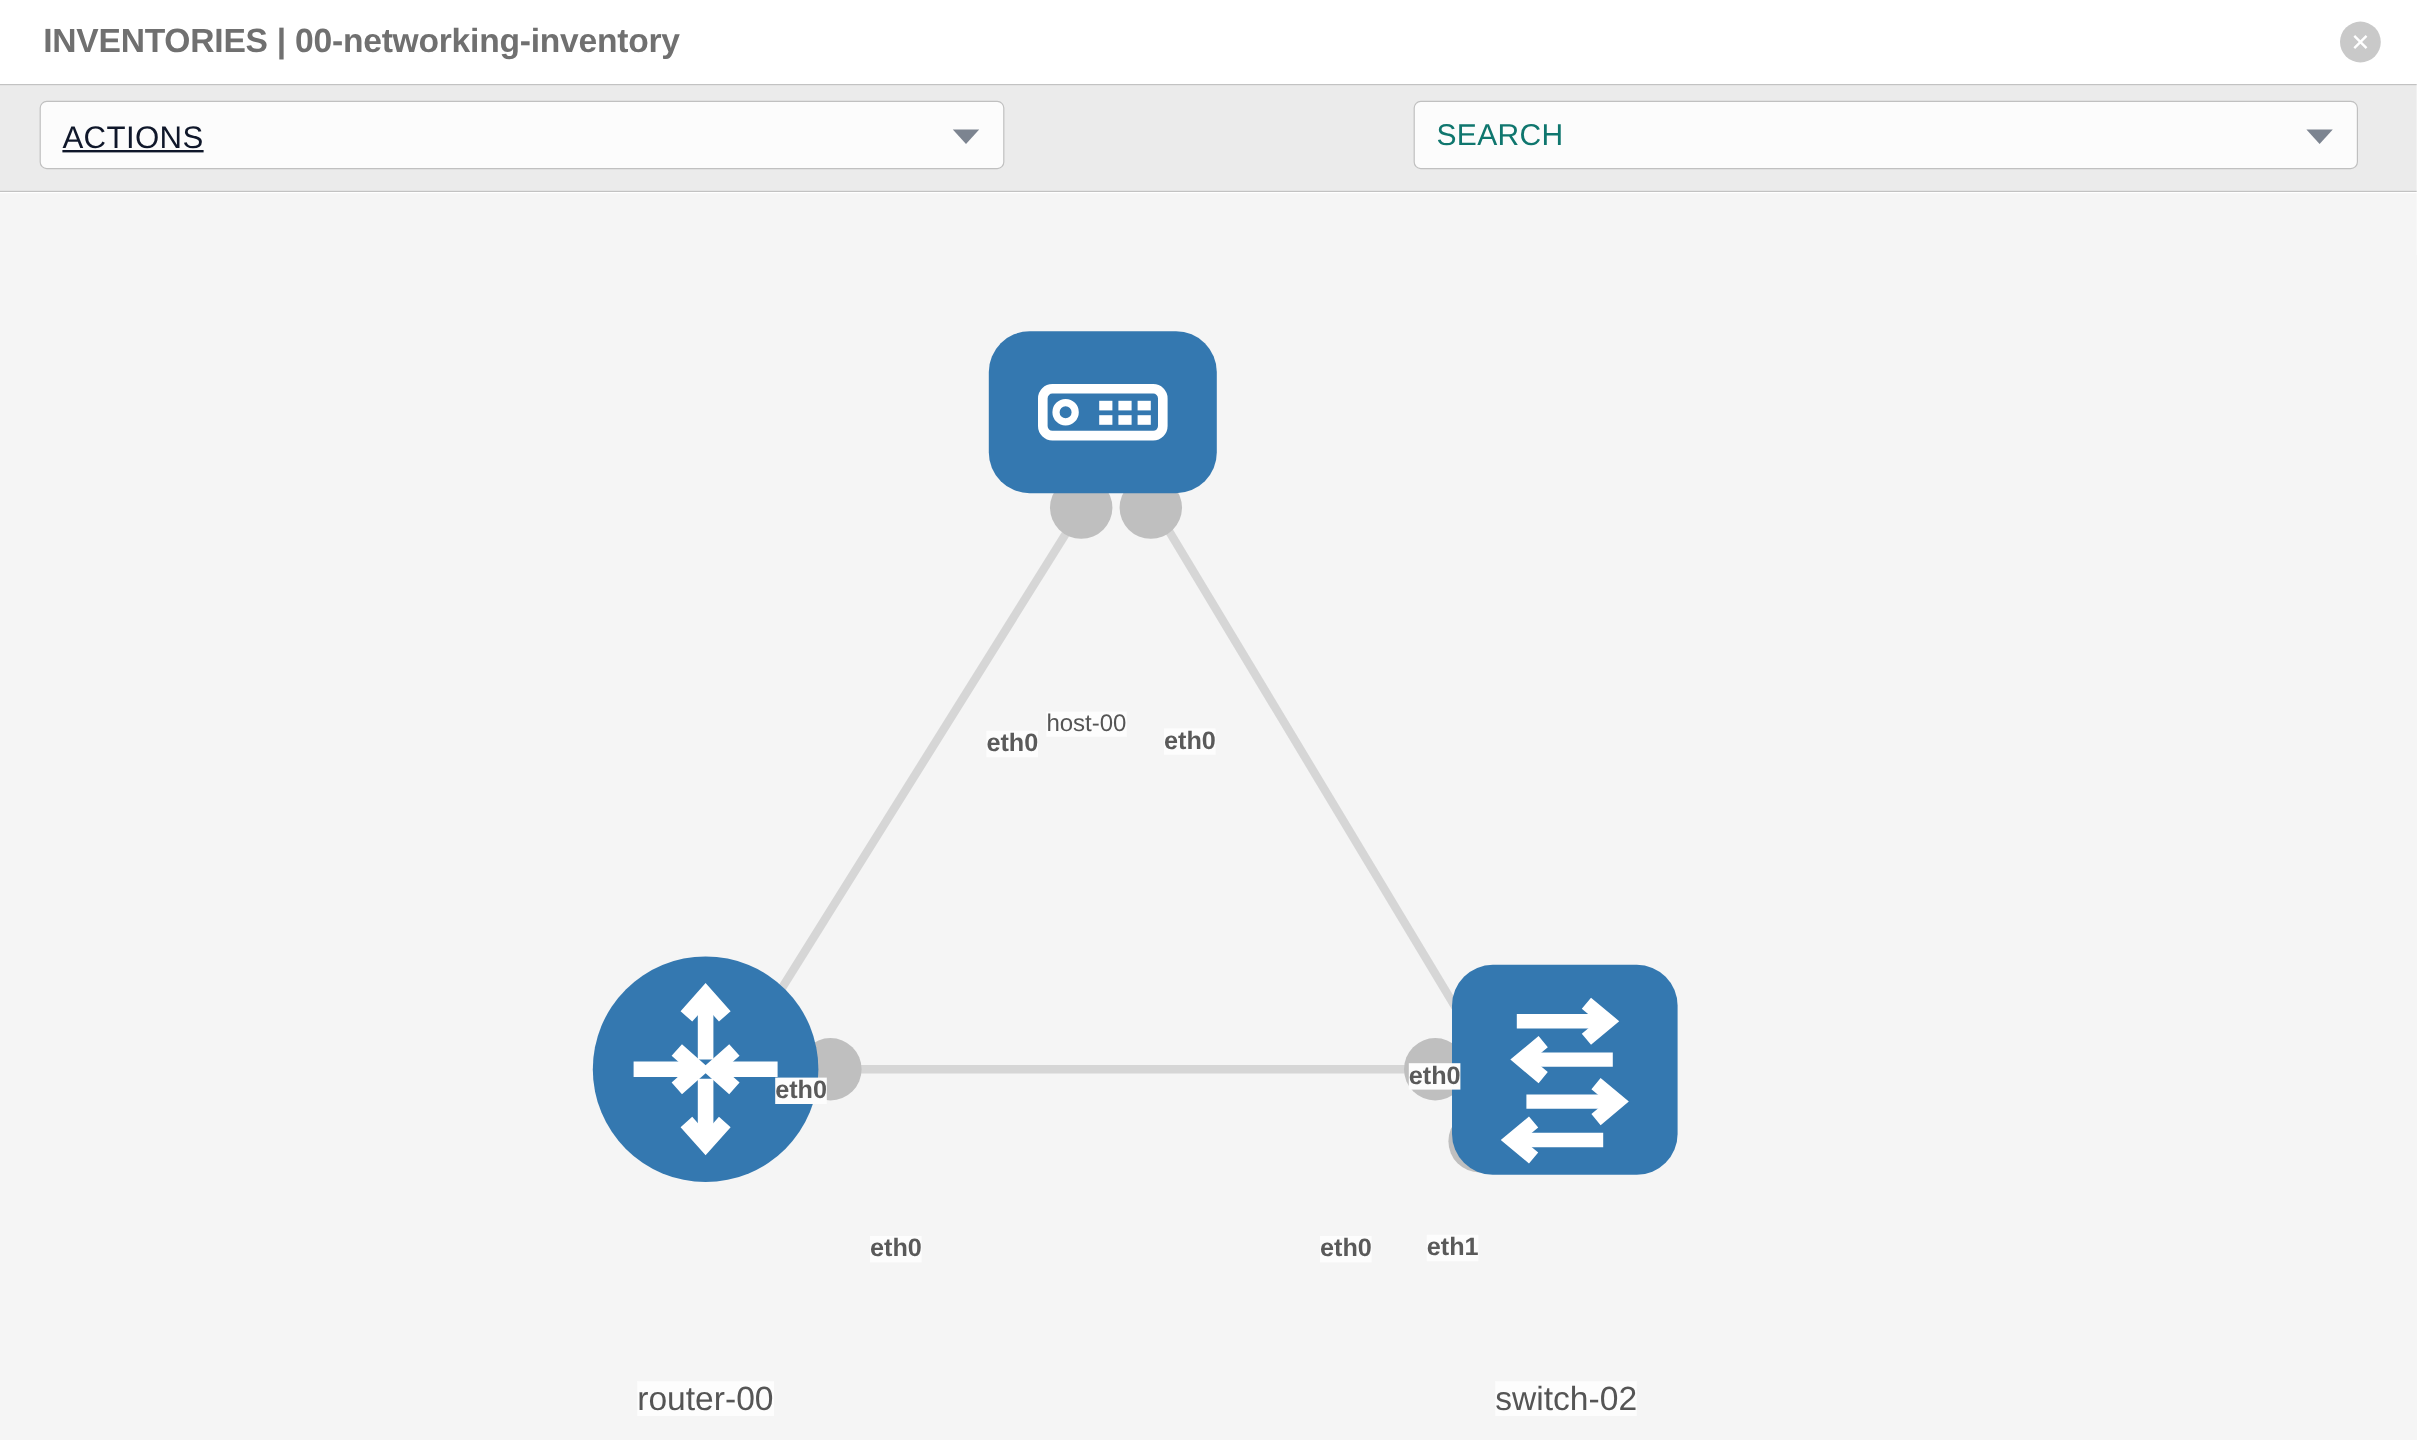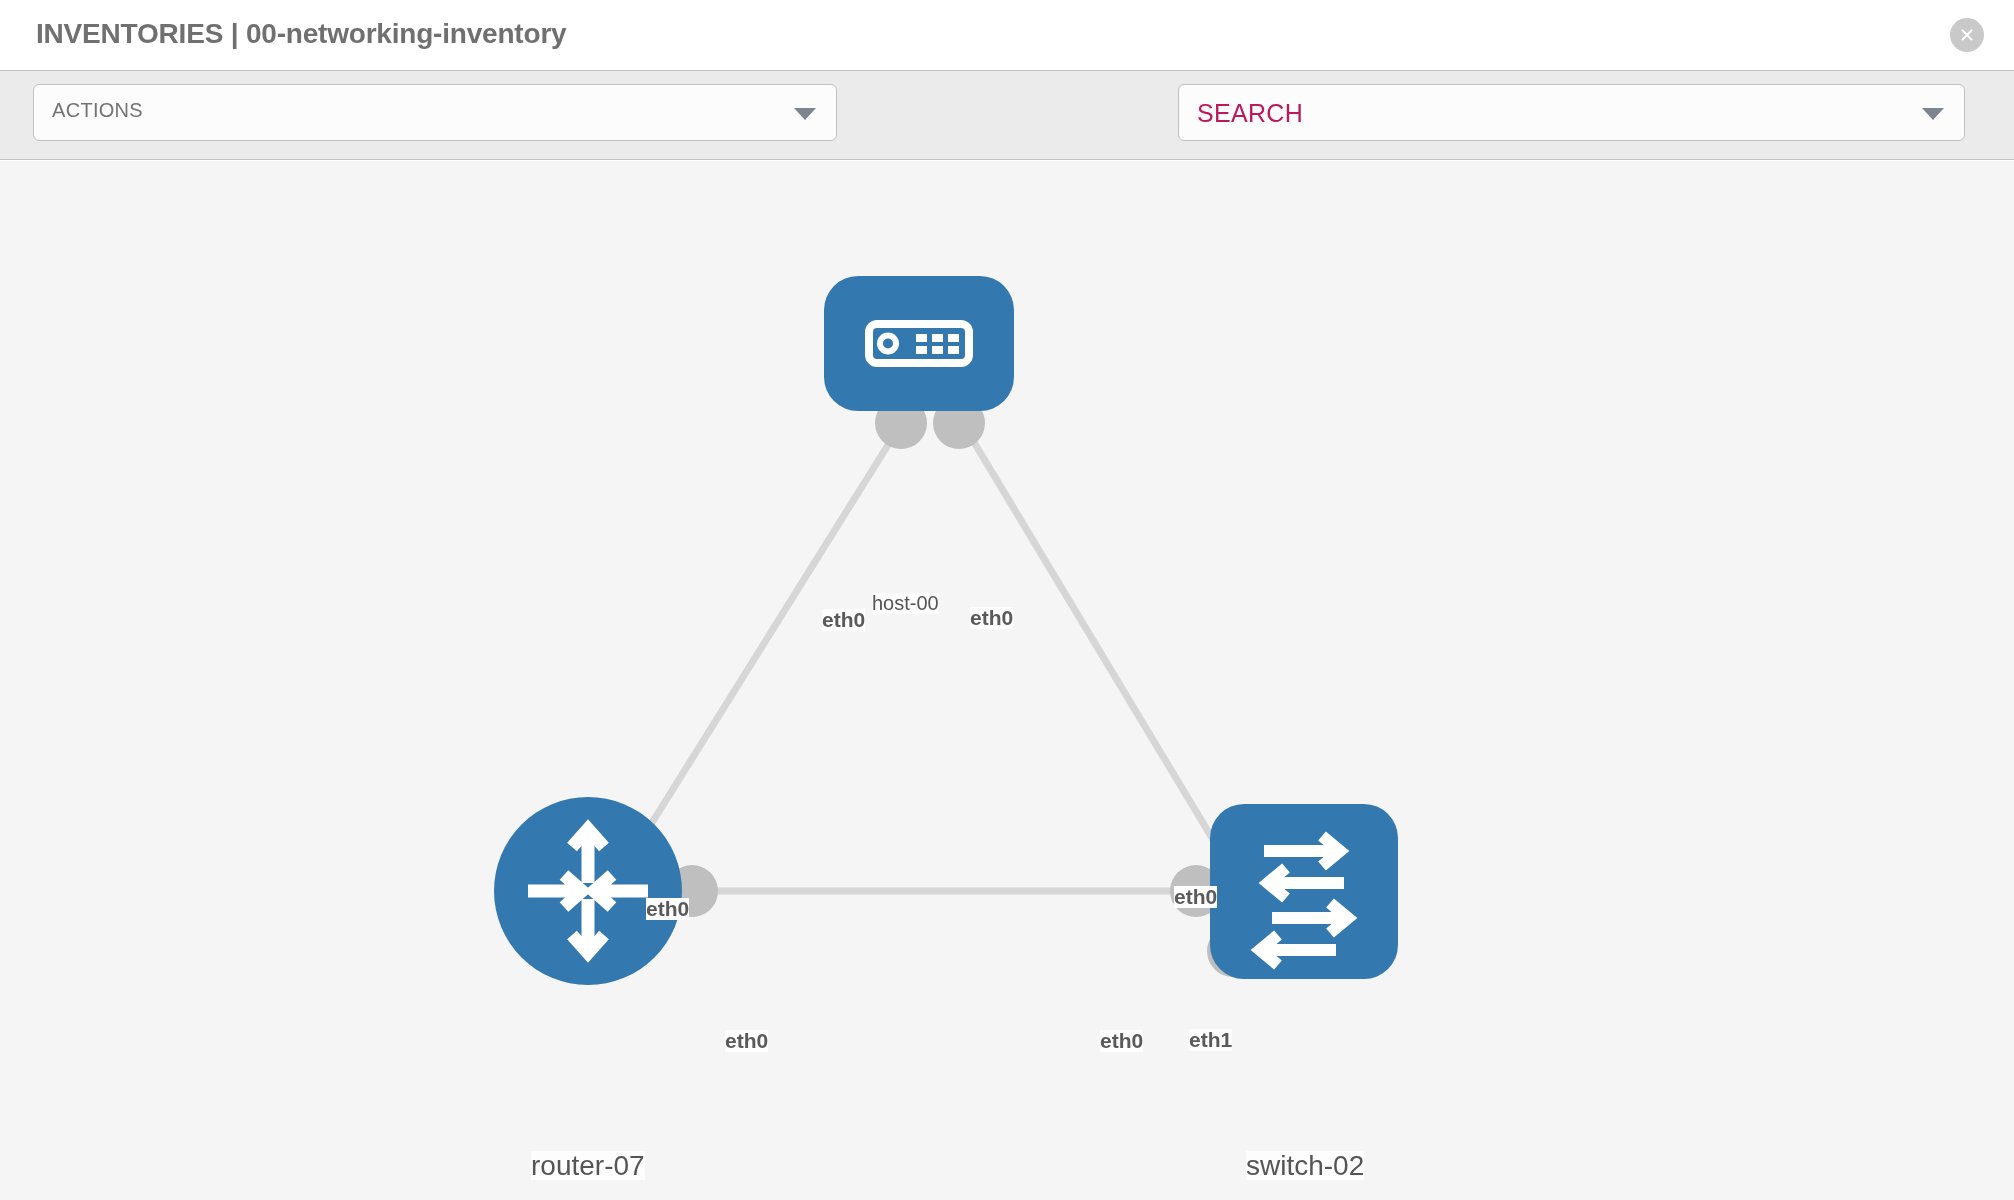--- a/index.html
+++ b/index.html
@@ -75,23 +75,24 @@
     height: 57px;
     background: #fcfcfc;
     border: 1px solid #c0c0c0;
     border-radius: 6px;
     cursor: pointer;
   }
   .actions-select .label {
     position: absolute;
     left: 18px;
     top: 14px;
-    font-size: 20px;
-    color: #737373;
+    font-size: 26px;
+    color: #0f172a;
     letter-spacing: 0.3px;
+    text-decoration: underline;
   }
   .caret {
     position: absolute;
     right: 20px;
     top: 50%;
     margin-top: -5px;
     width: 0; height: 0;
     border-left: 11px solid transparent;
     border-right: 11px solid transparent;
     border-top: 12px solid #7c8490;
@@ -119,21 +120,21 @@
     background: #fcfcfc;
     border: 1px solid #c0c0c0;
     border-radius: 6px;
     cursor: text;
   }
   .search-box .label {
     position: absolute;
     left: 18px;
     top: 14px;
     font-size: 25px;
-    color: #be185d;
+    color: #0f766e;
     letter-spacing: 0.3px;
   }
 
   
   .canvas {
     position: absolute;
     left: 0; top: 161px;
     width: 2014px;
     height: 1039px;
     background: #f5f5f5;
@@ -295,21 +296,21 @@
           <line x1="1272" y1="757" x2="1344" y2="757"></line>
           <polyline points="1330,742 1348,757 1330,772" stroke-linejoin="miter"></polyline>
 
           <line x1="1336" y1="789" x2="1264" y2="789"></line>
           <polyline points="1278,774 1260,789 1278,804" stroke-linejoin="miter"></polyline>
         </g>
       </g>
     </svg>
 
     <div class="node-label host">host-00</div>
-    <div class="node-label router">router-07</div>
+    <div class="node-label router">router-00</div>
     <div class="node-label switch">switch-02</div>
 
     <div class="if-label if-host-left">eth0</div>
     <div class="if-label if-host-right">eth0</div>
     <div class="if-label if-left-mid">eth0</div>
     <div class="if-label if-right-mid">eth0</div>
     <div class="if-label if-router-e0">eth0</div>
     <div class="if-label if-switch-e0">eth0</div>
     <div class="if-label if-switch-e1">eth1</div>
 

